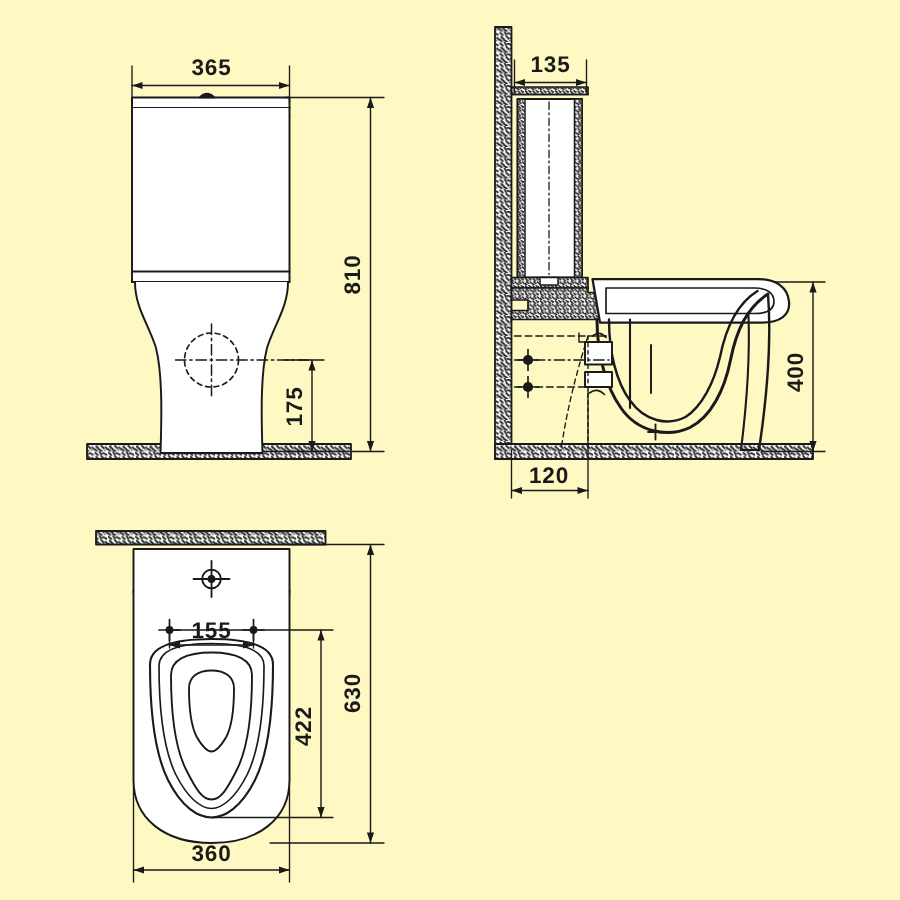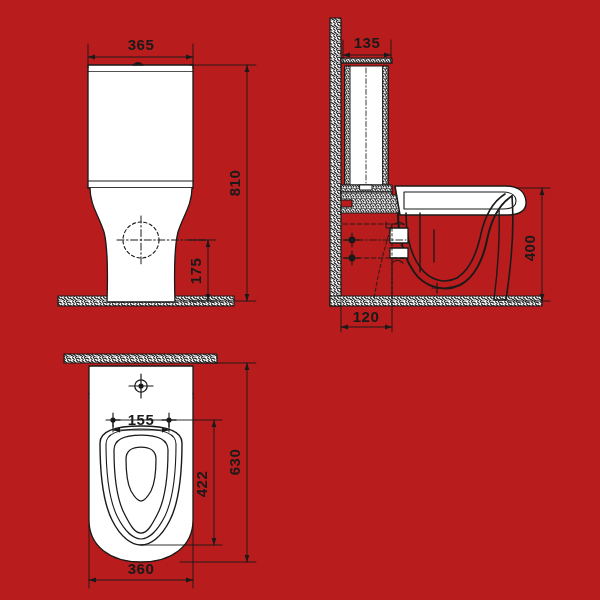--- a/index.html
+++ b/index.html
@@ -1,18 +1,18 @@
 <!DOCTYPE html>
 <html><head>
 <meta charset="utf-8">
 <style>
   html,body{margin:0;padding:0;background:#ffffff;}
   body{width:600px;height:600px;overflow:hidden;
        font-family:"Liberation Sans", sans-serif;}
-  #sheet{position:relative;width:600px;height:600px;background:#b91c1c;}
+  #sheet{position:relative;width:600px;height:600px;background:#fef9c3;}
   svg{display:block;}
   .dimtext{font-family:"Liberation Sans", sans-serif;font-weight:700;
            font-size:15px;fill:#1a1a1a;letter-spacing:0.5px;}
 </style>
 </head>
 <body>
 
 <div id="sheet">
 <svg width="600" height="600" viewBox="0 0 600 600">
 

